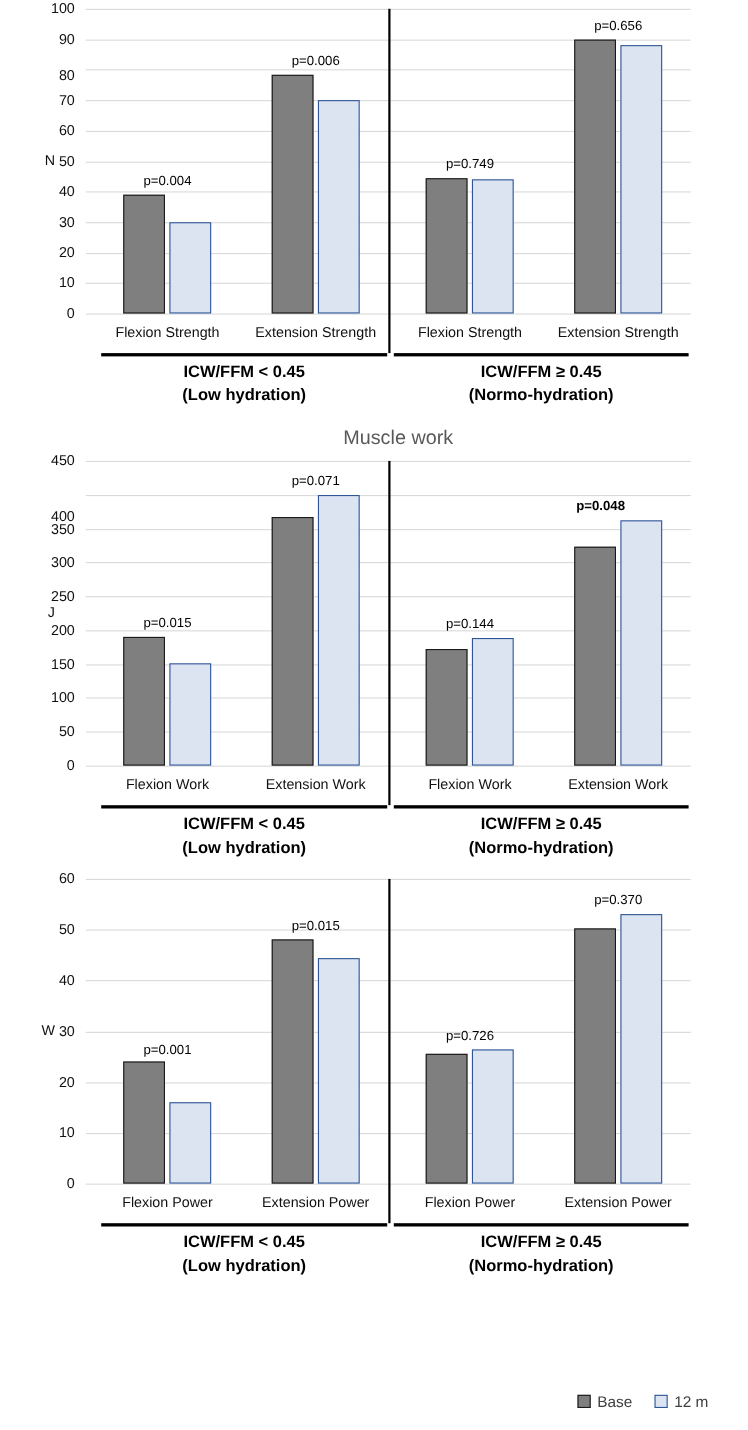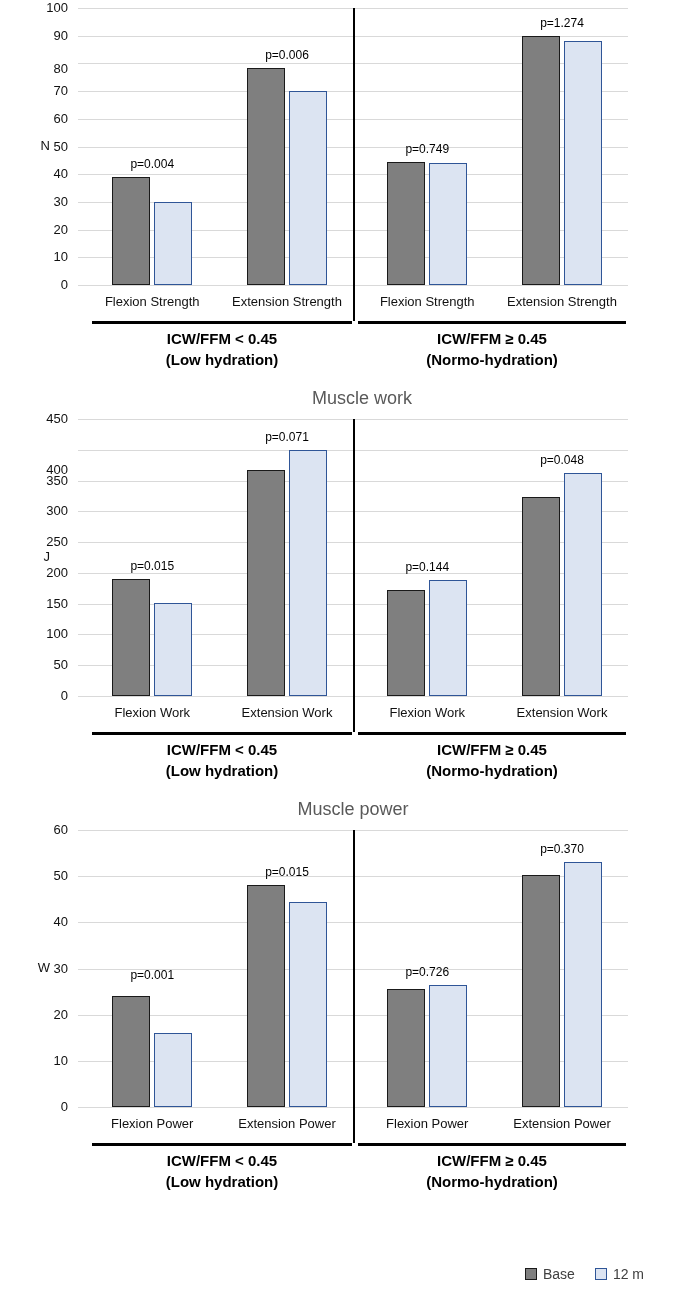--- a/index.html
+++ b/index.html
@@ -68,21 +68,21 @@
         <div class="caption" style="left: 92px; width: 260px; top: 313px;">
           <div class="">ICW/FFM &lt; 0.45</div>
           <div class="">(Low hydration)</div>
         </div>
         <div class="bar" style="left: 387.25px; top: 153.735px; width: 38px; height: 123.265px; background: rgb(127, 127, 127); border: 1.5px solid rgb(26, 26, 26);"></div>
         <div class="bar" style="left: 429.25px; top: 155.12px; width: 38px; height: 121.88px; background: rgb(220, 228, 242); border: 1.5px solid rgb(47, 85, 151);"></div>
         <div class="p-label" style="left: 372.25px; top: 133.735px;">p=0.749</div>
         <div class="x-label" style="left: 354.25px; top: 285px;">Flexion Strength</div>
         <div class="bar" style="left: 522px; top: 27.7px; width: 38px; height: 249.3px; background: rgb(127, 127, 127); border: 1.5px solid rgb(26, 26, 26);"></div>
         <div class="bar" style="left: 564px; top: 33.24px; width: 38px; height: 243.76px; background: rgb(220, 228, 242); border: 1.5px solid rgb(47, 85, 151);"></div>
-        <div class="p-label" style="left: 507px; top: 7.7px;">p=1.274</div>
+        <div class="p-label" style="left: 507px; top: 7.7px;">p=0.656</div>
         <div class="x-label" style="left: 489px; top: 285px;">Extension Strength</div>
         <div class="caption" style="left: 358px; width: 268px; top: 313px;">
           <div class="">ICW/FFM ≥ 0.45</div>
           <div class="">(Normo-hydration)</div>
         </div>
       </div>
   </section>
 
   <section class="chart">
     <h2 class="chart-title" style="color: rgb(89, 89, 89); padding-left: 44px;">Muscle work</h2>
@@ -120,51 +120,50 @@
         <div class="caption" style="left: 92px; width: 260px; top: 313px;">
           <div class="">ICW/FFM &lt; 0.45</div>
           <div class="">(Low hydration)</div>
         </div>
         <div class="bar" style="left: 387.25px; top: 171.124px; width: 38px; height: 105.876px; background: rgb(127, 127, 127); border: 1.5px solid rgb(26, 26, 26);"></div>
         <div class="bar" style="left: 429.25px; top: 161.276px; width: 38px; height: 115.724px; background: rgb(220, 228, 242); border: 1.5px solid rgb(47, 85, 151);"></div>
         <div class="p-label" style="left: 372.25px; top: 141.276px;">p=0.144</div>
         <div class="x-label" style="left: 354.25px; top: 285px;">Flexion Work</div>
         <div class="bar" style="left: 522px; top: 78.1756px; width: 38px; height: 198.824px; background: rgb(127, 127, 127); border: 1.5px solid rgb(26, 26, 26);"></div>
         <div class="bar" style="left: 564px; top: 54.1689px; width: 38px; height: 222.831px; background: rgb(220, 228, 242); border: 1.5px solid rgb(47, 85, 151);"></div>
-        <div class="p-label" style="left: 507px; top: 34.1689px;">p=0.048</div>
+        <div class="p-label" style="left: 491px; top: 34.1689px; font-weight: bold;">p=0.048</div>
         <div class="x-label" style="left: 489px; top: 285px;">Extension Work</div>
         <div class="caption" style="left: 358px; width: 268px; top: 313px;">
           <div class="">ICW/FFM ≥ 0.45</div>
           <div class="">(Normo-hydration)</div>
         </div>
       </div>
   </section>
 
   <section class="chart">
-    <h2 class="chart-title" style="color: rgb(89, 89, 89);">Muscle power</h2>
     <div class="chart-body">
         <div class="gridline" style="left: 78px; width: 550px; top: 277px; background: rgb(217, 217, 217);"></div>
         <div class="y-tick" style="left: 24px; top: 269px;">0</div>
         <div class="gridline" style="left: 78px; width: 550px; top: 230.833px; background: rgb(217, 217, 217);"></div>
         <div class="y-tick" style="left: 24px; top: 222.833px;">10</div>
         <div class="gridline" style="left: 78px; width: 550px; top: 184.667px; background: rgb(217, 217, 217);"></div>
         <div class="y-tick" style="left: 24px; top: 176.667px;">20</div>
         <div class="gridline" style="left: 78px; width: 550px; top: 138.5px; background: rgb(217, 217, 217);"></div>
         <div class="y-tick" style="left: 24px; top: 130.5px;">30</div>
         <div class="gridline" style="left: 78px; width: 550px; top: 92.3333px; background: rgb(217, 217, 217);"></div>
         <div class="y-tick" style="left: 24px; top: 84.3333px;">40</div>
         <div class="gridline" style="left: 78px; width: 550px; top: 46.1667px; background: rgb(217, 217, 217);"></div>
         <div class="y-tick" style="left: 24px; top: 38.1667px;">50</div>
         <div class="gridline" style="left: 78px; width: 550px; top: 0px; background: rgb(217, 217, 217);"></div>
         <div class="y-tick" style="left: 24px; top: -8px;">60</div>
         <div class="y-unit" style="left: 28px; top: 129.5px;">W</div>
         <div class="divider" style="left: 353px; top: 0px; height: 313px; background: rgb(0, 0, 0);"></div>
         <div class="bar" style="left: 112.25px; top: 166.2px; width: 38px; height: 110.8px; background: rgb(127, 127, 127); border: 1.5px solid rgb(26, 26, 26);"></div>
         <div class="bar" style="left: 154.25px; top: 203.133px; width: 38px; height: 73.8667px; background: rgb(220, 228, 242); border: 1.5px solid rgb(47, 85, 151);"></div>
-        <div class="p-label" style="left: 97.25px; top: 138px;">p=0.001</div>
+        <div class="p-label" style="left: 97.25px; top: 148px;">p=0.001</div>
         <div class="x-label" style="left: 79.25px; top: 285px;">Flexion Power</div>
         <div class="bar" style="left: 247px; top: 55.4px; width: 38px; height: 221.6px; background: rgb(127, 127, 127); border: 1.5px solid rgb(26, 26, 26);"></div>
         <div class="bar" style="left: 289px; top: 72.4817px; width: 38px; height: 204.518px; background: rgb(220, 228, 242); border: 1.5px solid rgb(47, 85, 151);"></div>
         <div class="p-label" style="left: 232px; top: 35.4px;">p=0.015</div>
         <div class="x-label" style="left: 214px; top: 285px;">Extension Power</div>
         <div class="caption" style="left: 92px; width: 260px; top: 313px;">
           <div class="">ICW/FFM &lt; 0.45</div>
           <div class="">(Low hydration)</div>
         </div>
         <div class="bar" style="left: 387.25px; top: 159.275px; width: 38px; height: 117.725px; background: rgb(127, 127, 127); border: 1.5px solid rgb(26, 26, 26);"></div>

